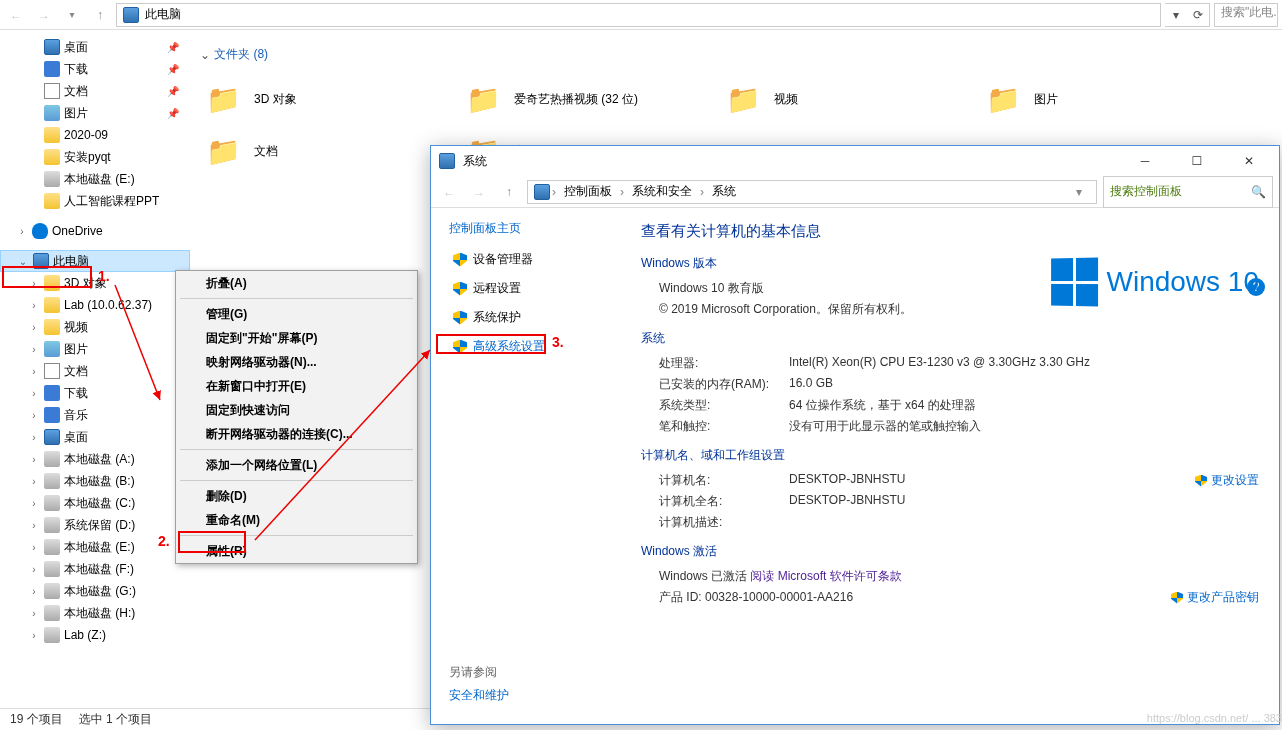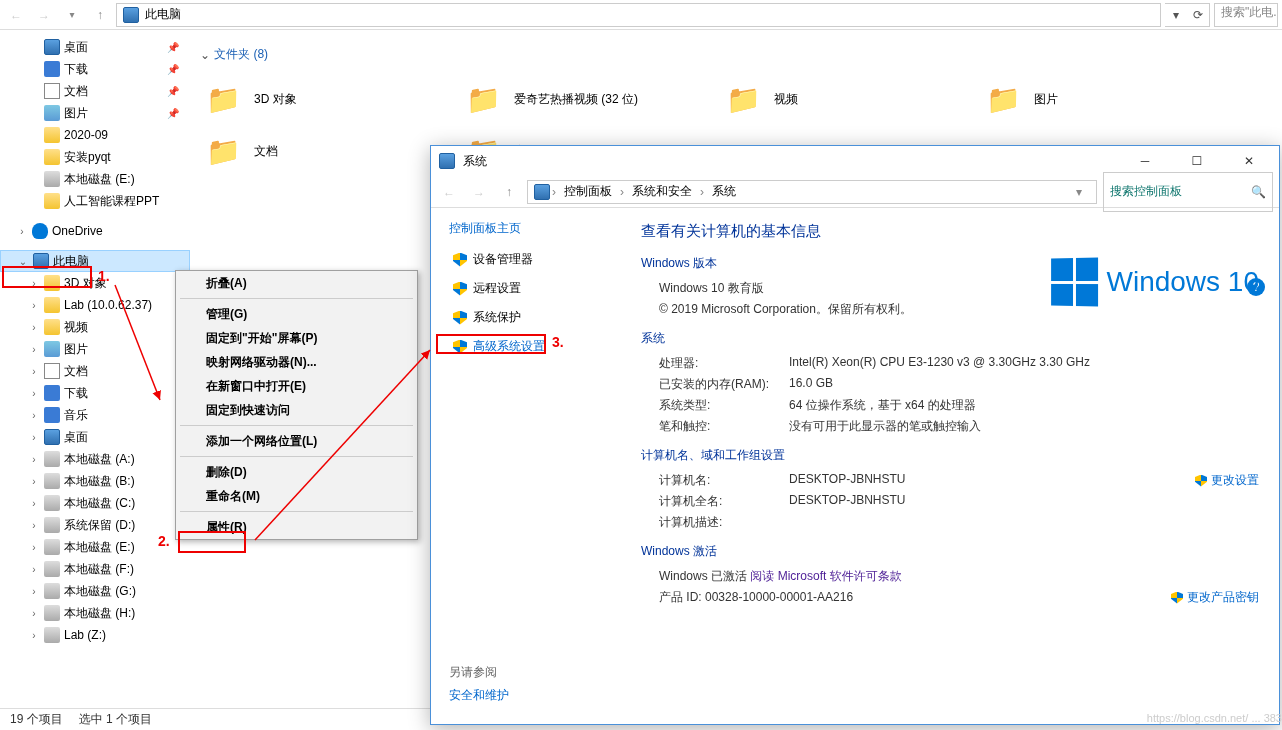--- a/index.html
+++ b/index.html
@@ -326,20 +326,21 @@
 </div>
 
 <div class="ctxmenu" id="ctxmenu">
     <div class="mi">折叠(A)</div>
     <div class="sep"></div>
     <div class="mi">管理(G)</div>
     <div class="mi">固定到"开始"屏幕(P)</div>
     <div class="mi">映射网络驱动器(N)...</div>
     <div class="mi">在新窗口中打开(E)</div>
     <div class="mi">固定到快速访问</div>
+    <div class="mi">断开网络驱动器的连接(C)...</div>
     <div class="sep"></div>
     <div class="mi">添加一个网络位置(L)</div>
     <div class="sep"></div>
     <div class="mi">删除(D)</div>
     <div class="mi">重命名(M)</div>
     <div class="sep"></div>
     <div class="mi">属性(R)</div>
   </div>
 
 <div class="syswin">
@@ -360,21 +361,21 @@
       <span style="color:#888">›</span>
       <span class="crumb">控制面板</span>
       <span style="color:#888">›</span>
       <span class="crumb">系统和安全</span>
       <span style="color:#888">›</span>
       <span class="crumb">系统</span>
       <span style="flex:1"></span>
         <span style="color:#888">▾</span>
         <span style="color:#888;margin-left:6px"> </span>
     </div>
-    <div style="width:170px;border:1px solid #ccc;height:40px;padding:4px 6px;color:#0f766e;display:flex;align-items:center;justify-content:space-between">
+    <div style="width:170px;border:1px solid #ccc;height:32px;padding:4px 6px;color:#4d7c0f;display:flex;align-items:center;justify-content:space-between">
       <span>搜索控制面板</span>
       <span>🔍</span>
     </div>
   </div>
   <div class="syswin-body">
     <div class="sys-sidebar">
       <a class="cphome">控制面板主页</a>
       <div id="syslinks">
           <div class="slink">
             <span class="shield"></span>

